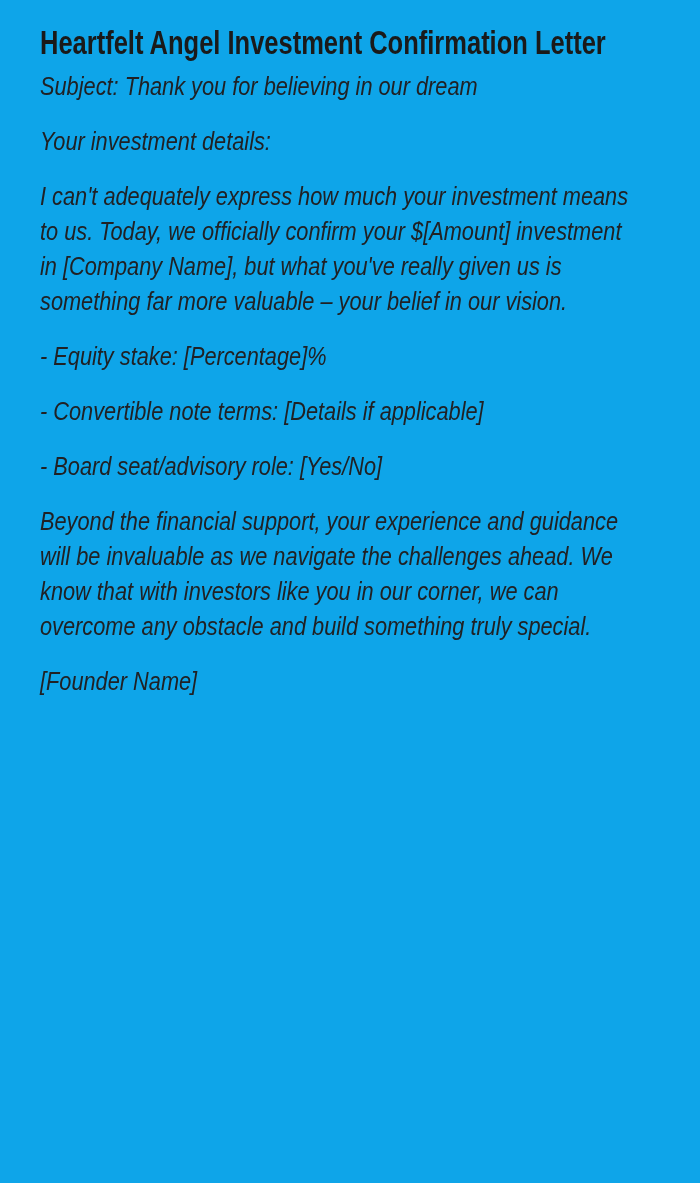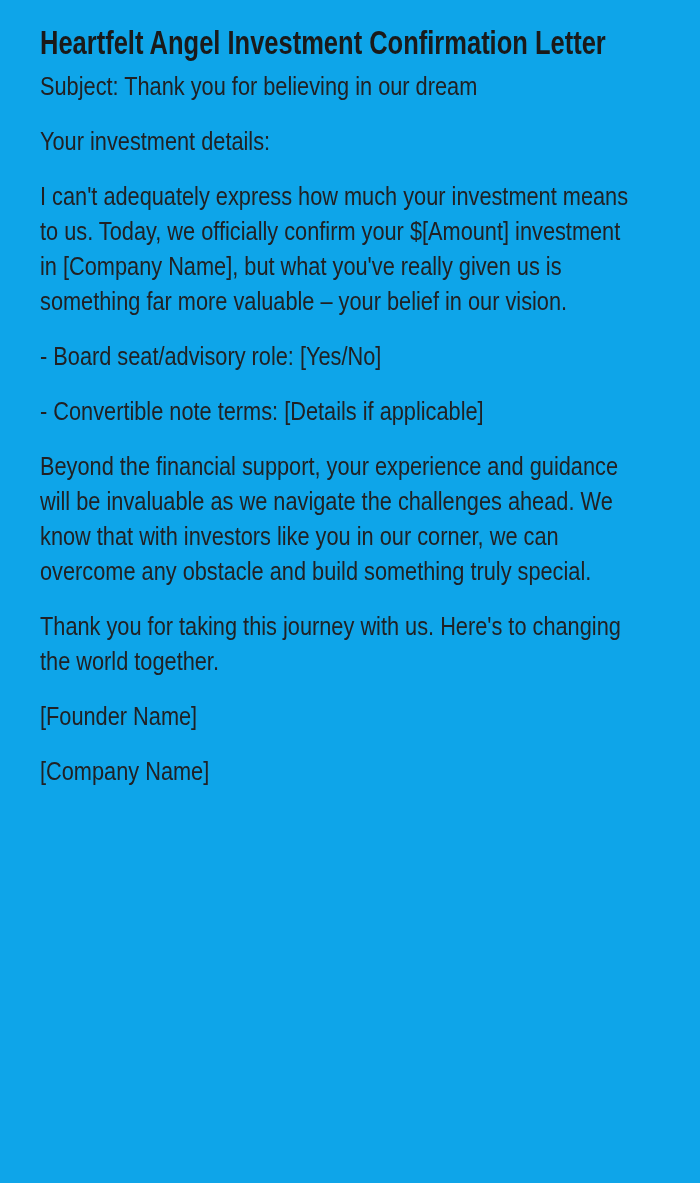--- a/index.html
+++ b/index.html
@@ -24,20 +24,21 @@
     line-height: 40px;
     color: #1a1a1a;
     white-space: nowrap;
     width: max-content;
     transform: scaleX(0.75);
     transform-origin: 0 0;
     margin: 0 0 7px 0;
   }
   .paragraph {
     margin: 0 0 20px 0;
+    font-style: italic;
   }
   .line {
     font-size: 25px;
     line-height: 35px;
     white-space: pre;
     width: max-content;
     transform: scaleX(0.87);
     transform-origin: 0 0;
   }
 </style>
@@ -53,35 +54,31 @@
       <div class="paragraph">
         <div class="line">Your investment details:</div>
       </div>
       <div class="paragraph">
         <div class="line">I can't adequately express how much your investment means</div>
         <div class="line">to us. Today, we officially confirm your $[Amount] investment</div>
         <div class="line">in [Company Name], but what you've really given us is</div>
         <div class="line">something far more valuable – your belief in our vision.</div>
       </div>
       <div class="paragraph">
-        <div class="line">- Board seat/advisory role: [Yes/No]</div>
+        <div class="line">- Equity stake: [Percentage]%</div>
       </div>
       <div class="paragraph">
         <div class="line">- Convertible note terms: [Details if applicable]</div>
+      </div>
+      <div class="paragraph">
+        <div class="line">- Board seat/advisory role: [Yes/No]</div>
       </div>
       <div class="paragraph">
         <div class="line">Beyond the financial support, your experience and guidance</div>
         <div class="line">will be invaluable as we navigate the challenges ahead. We</div>
         <div class="line">know that with investors like you in our corner, we can</div>
         <div class="line">overcome any obstacle and build something truly special.</div>
       </div>
       <div class="paragraph">
-        <div class="line">Thank you for taking this journey with us. Here's to changing</div>
-        <div class="line">the world together.</div>
-      </div>
-      <div class="paragraph">
         <div class="line">[Founder Name]</div>
-      </div>
-      <div class="paragraph">
-        <div class="line">[Company Name]</div>
       </div>
     </div>
 </div>
 
 </body></html>

